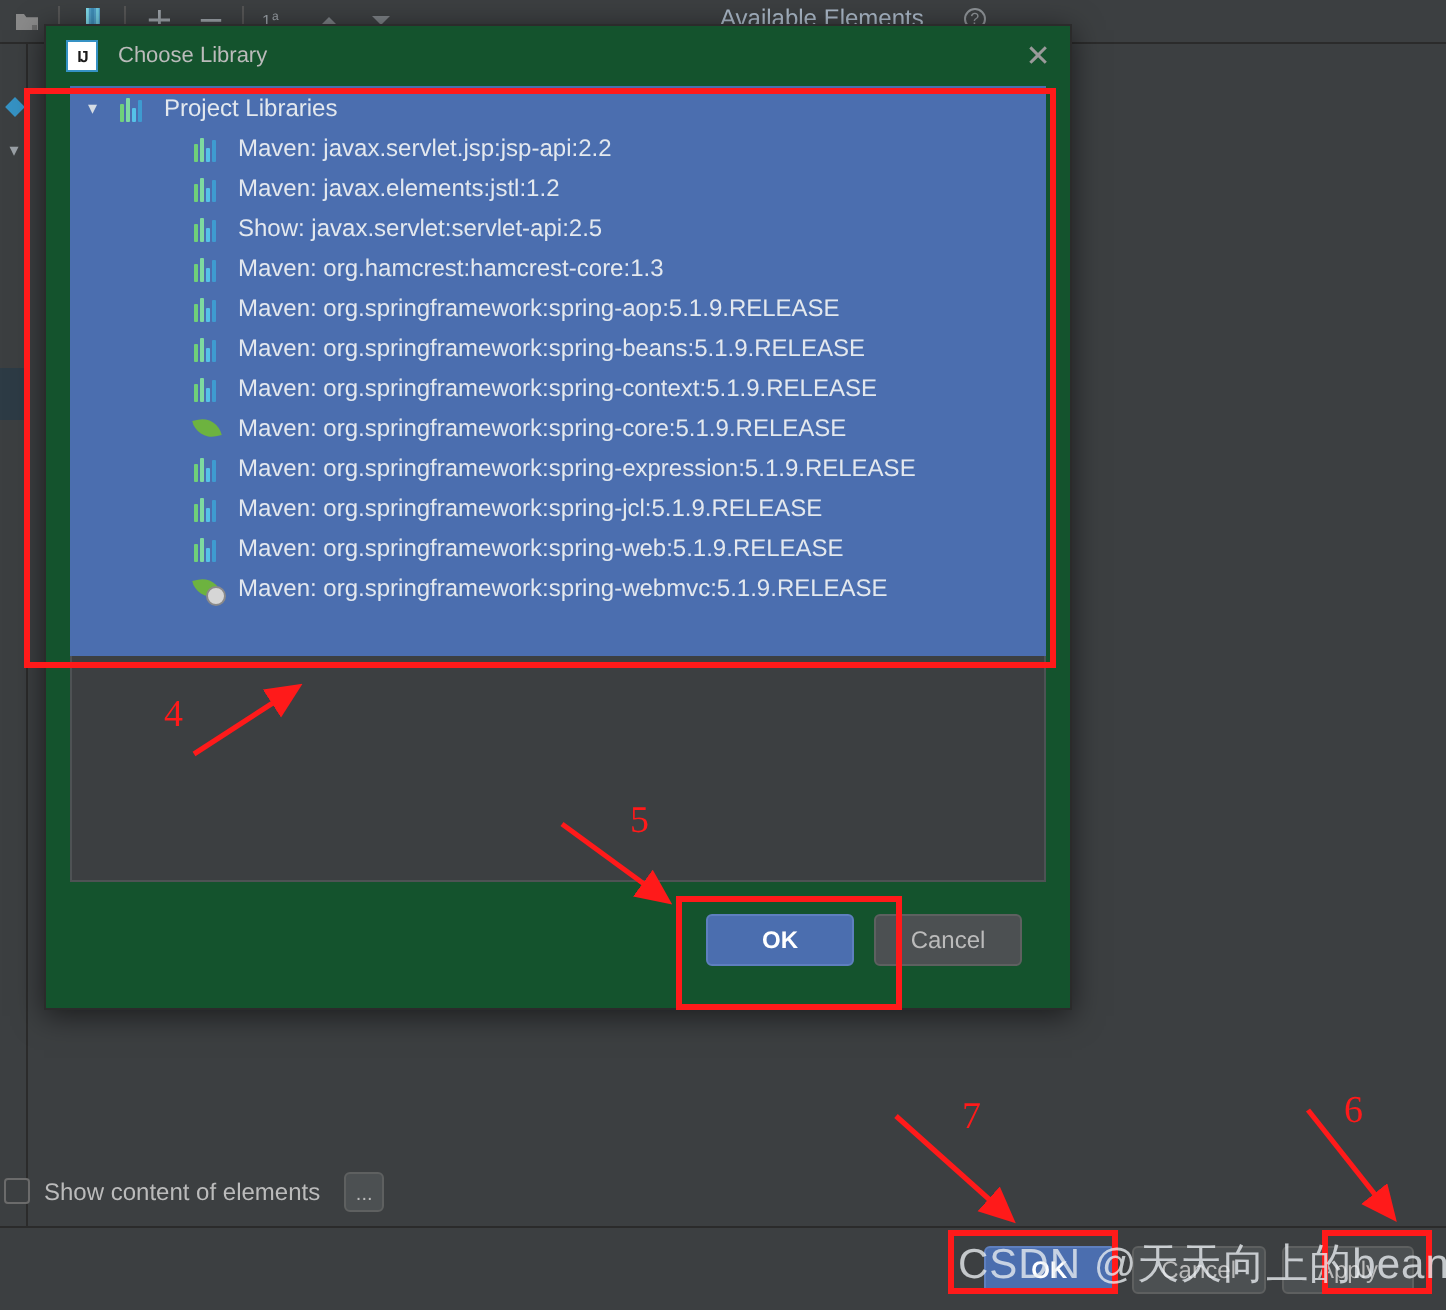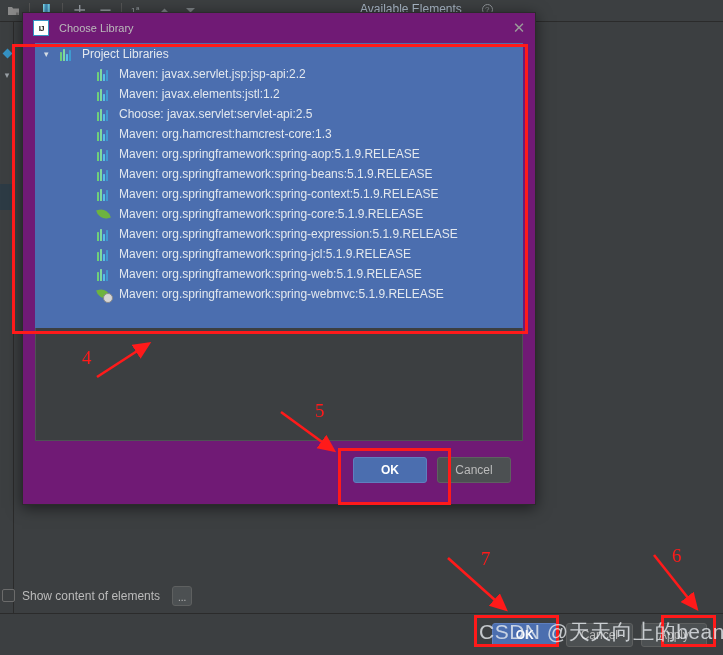--- a/index.html
+++ b/index.html
@@ -79,21 +79,21 @@
     display: flex; align-items: center; justify-content: center;
     border: 1px solid #5E6060; background: #4C5052; color: #BBBBBB;
   }
   .btn.primary {
     background: #4B6EAF; border: 1px solid #5E7FBF; color: #FFFFFF; font-weight: bold;
   }
 
   
   .dialog {
     position: absolute; left: 22px; top: 12px; width: 514px; height: 493px;
-    background: #701a75;
+    background: #14532d;
     border: 1px solid #2B2B2B;
     box-shadow: 0 3px 14px rgba(0,0,0,.55);
   }
   .dlg-title {
     height: 30px; display: flex; align-items: center; padding: 0 8px 0 10px;
   }
   .ij-logo {
     width: 16px; height: 16px; border: 1.5px solid #3592C4; background: #FFFFFF;
     color: #1A1A1A; font-size: 8px; font-weight: bold;
     display:flex; align-items:center; justify-content:center;
@@ -289,21 +289,21 @@
             </span>
           <span>Maven: javax.elements:jstl:1.2</span>
         </div>
         <div class="list-row child">
           <span class="ico bars">
               <i class="b1"></i>
               <i class="b2"></i>
               <i class="b3"></i>
               <i class="b4"></i>
             </span>
-          <span>Choose: javax.servlet:servlet-api:2.5</span>
+          <span>Show: javax.servlet:servlet-api:2.5</span>
         </div>
         <div class="list-row child">
           <span class="ico bars">
               <i class="b1"></i>
               <i class="b2"></i>
               <i class="b3"></i>
               <i class="b4"></i>
             </span>
           <span>Maven: org.hamcrest:hamcrest-core:1.3</span>
         </div>

